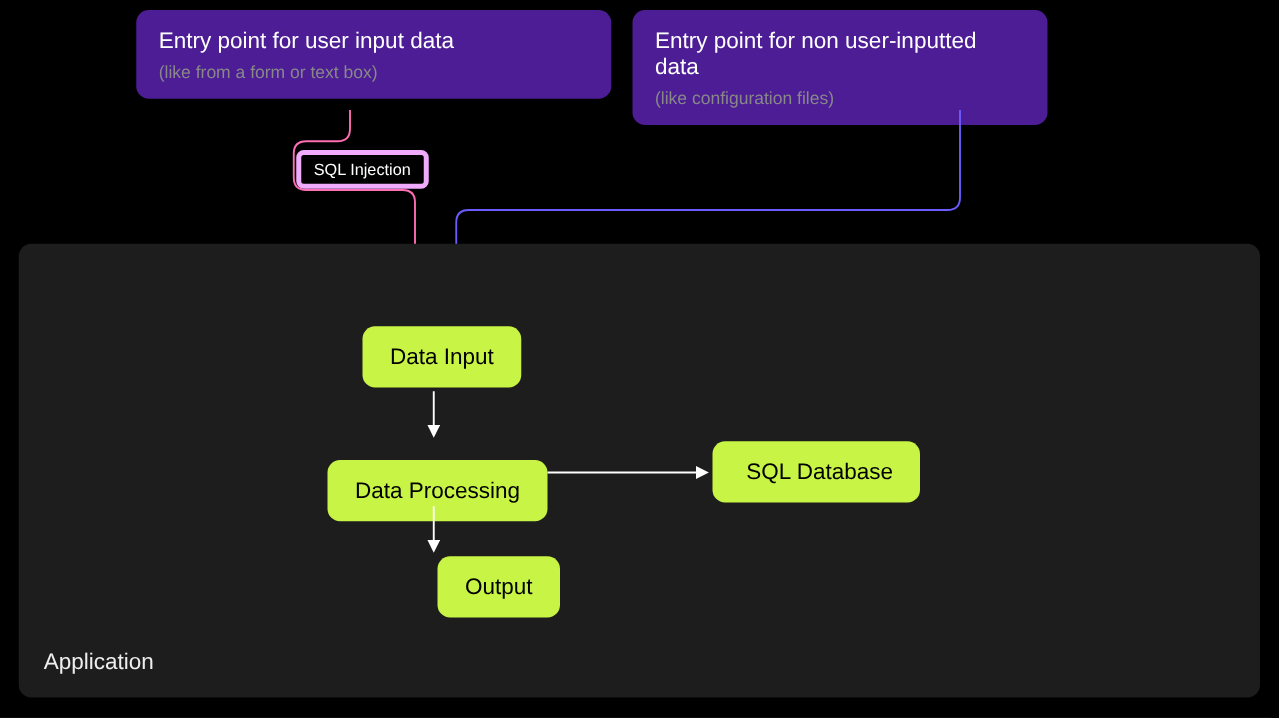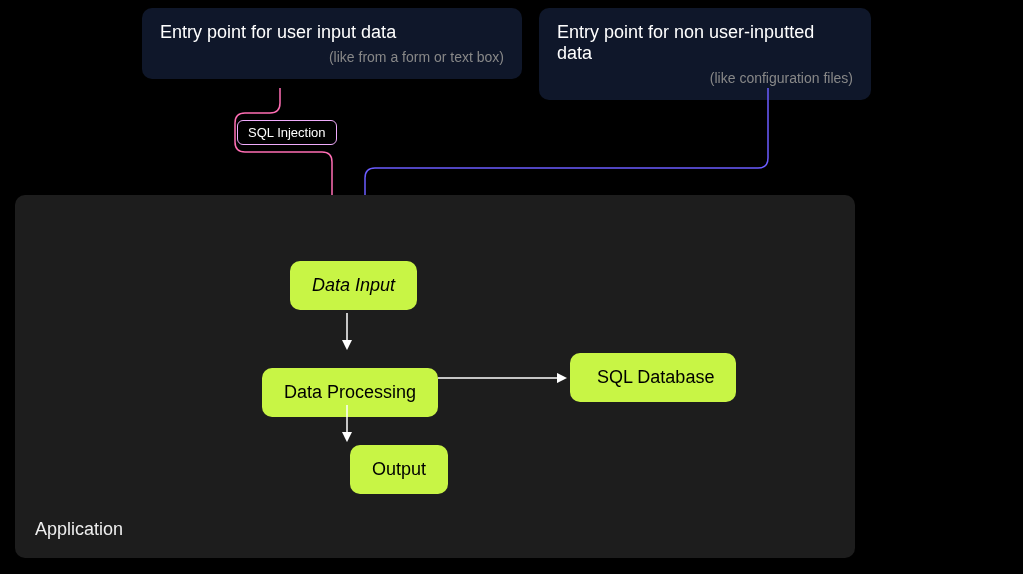--- a/index.html
+++ b/index.html
@@ -10,62 +10,60 @@
     body {
       background: #000;
       width: 1023px;
       height: 574px;
       font-family: -apple-system, BlinkMacSystemFont, 'Segoe UI', Arial, sans-serif;
       position: relative;
       overflow: hidden;
     }
     .entry-box {
       position: absolute;
-      background: #0f172a;
+      background: #4c1d95;
       border-radius: 10px;
       padding: 14px 18px;
       color: #fff;
-      margin-left: 33px;
     }
     .entry-box .title {
       font-size: 18px;
       font-weight: 500;
       margin-bottom: 6px;
     }
     .entry-box .subtitle {
       font-size: 14px;
       color: #888;
-      text-align: right;
     }
     .entry-left {
       left: 109px;
       top: 8px;
       width: 380px;
     }
     .entry-right {
       left: 506px;
       top: 8px;
       width: 332px;
     }
     .sql-injection-badge {
       position: absolute;
       left: 237px;
       top: 120px;
-      border: 1px solid #f0abfc;
+      border: 4px solid #f0abfc;
       color: #fff;
       font-size: 13px;
       padding: 4px 10px;
       border-radius: 6px;
       background: #000;
     }
     .app-container {
       position: absolute;
       left: 15px;
       top: 195px;
-      width: 840px;
+      width: 993px;
       height: 363px;
       background: #1d1d1d;
       border-radius: 10px;
     }
     .app-label {
       position: absolute;
       left: 20px;
       bottom: 18px;
       color: #eee;
       font-size: 18px;
@@ -77,21 +75,20 @@
       color: #000;
       font-size: 18px;
       font-weight: 500;
       padding: 14px 22px;
       border-radius: 10px;
       text-align: center;
     }
     .node-datainput {
       left: 290px;
       top: 261px;
-      font-style: italic;
     }
     .node-dataprocessing {
       left: 262px;
       top: 344px;
       margin-top: 24px;
     }
     .node-output {
       left: 305px;
       top: 445px;
       margin-left: 45px;

